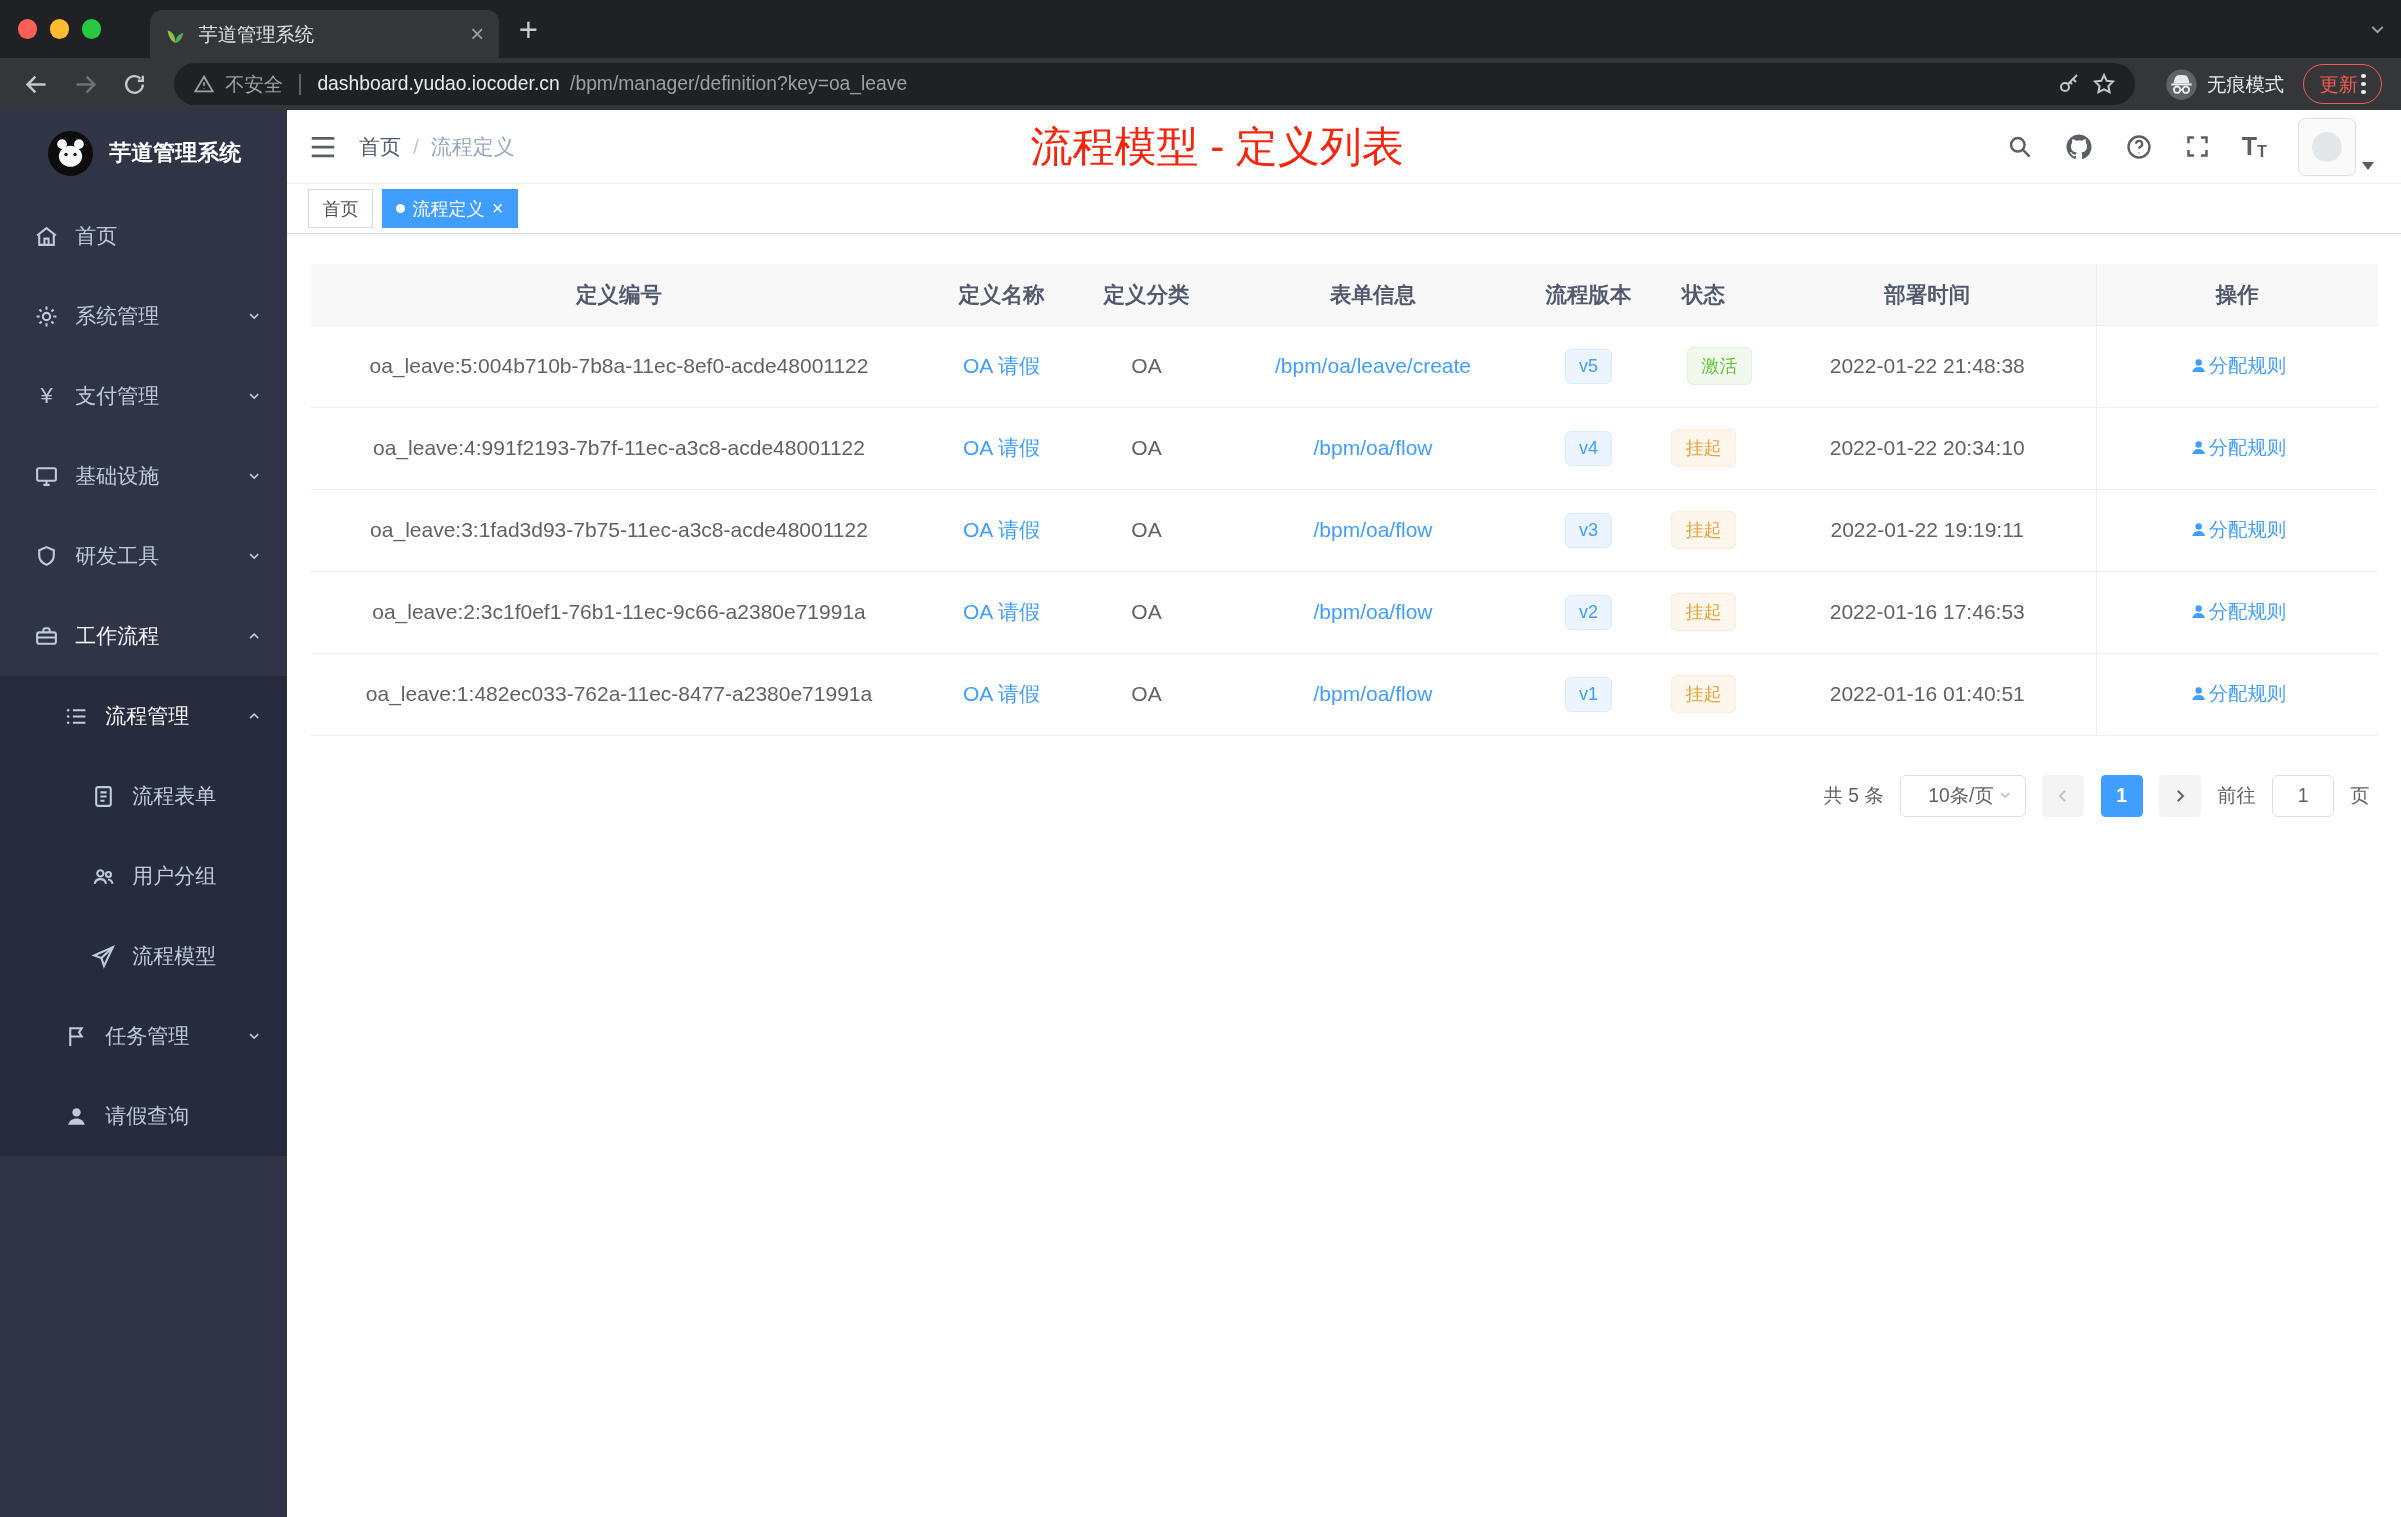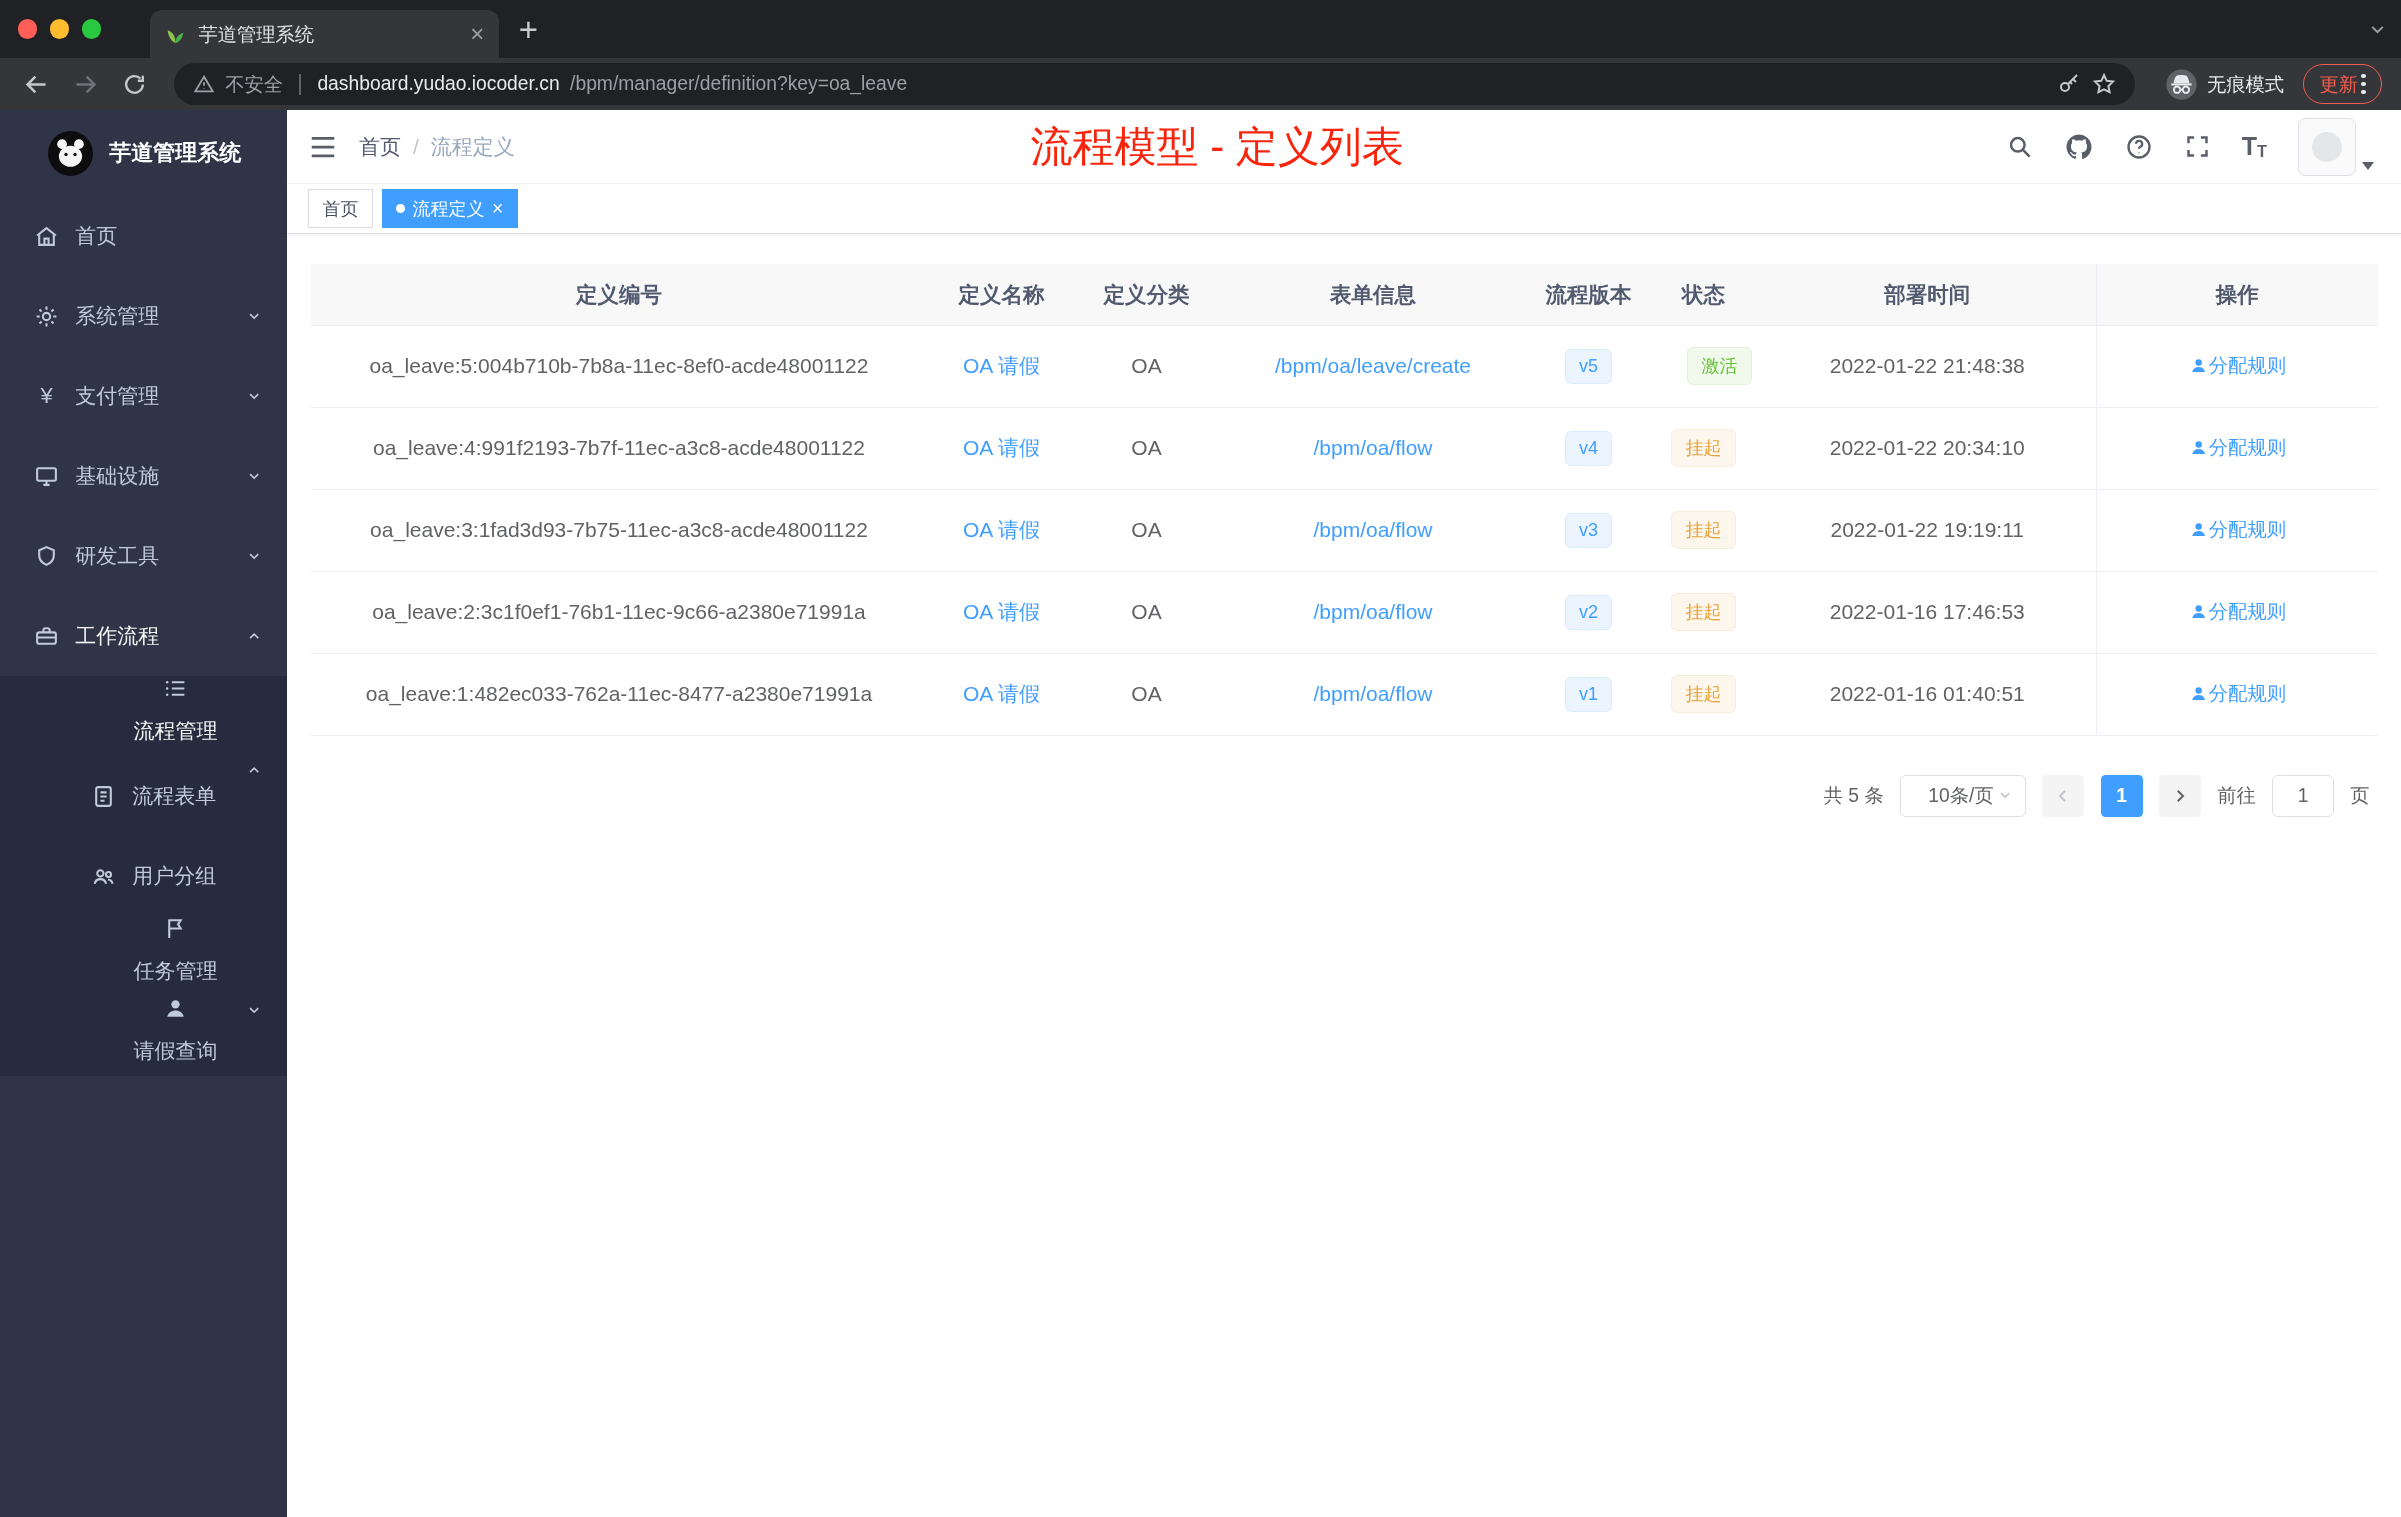--- a/index.html
+++ b/index.html
@@ -37,21 +37,21 @@
 
   
   .app { display:flex; height:1408px; }
   .sidebar { width:287px; background:#2f3447; color:#bfcbd9; flex-shrink:0; overflow:hidden; }
   .logo-row { height:86px; display:flex; align-items:center; gap:16.3px; padding-left:48px; }
   .logo-title { color:#fff; font-size:22px; font-weight:bold; white-space:nowrap; }
   .nav-item { height:80px; display:flex; align-items:center; gap:16.3px; font-size:21px; cursor:default; white-space:nowrap; }
   .nav-item .lbl { color:#bfcbd9; }
   .nav-item.parent-open .lbl { color:#f4f4f5; }
   .lvl1 { padding-left:34px; }
-  .lvl2 { padding-left:64px;flex-direction:column; }
+  .lvl2 { padding-left:64px; }
   .lvl3 { padding-left:91px; }
   .nav-dark { background:#262b3d; }
   .chev { margin-left:auto; margin-right:25px; color:#bfcbd9; display:flex; }
   .chev.up svg { transform:rotate(180deg); }
   .s-ic { width:25px; height:25px; flex-shrink:0; display:flex; align-items:center; justify-content:center; }
   .s-ic svg { width:25px; height:25px; }
   .glyph-icon { font-size:22px; color:#bfcbd9; width:25px; text-align:center; }
 
   .main { flex:1; display:flex; flex-direction:column; background:#fff; min-width:0; }
 
@@ -340,20 +340,29 @@
         <svg viewBox="0 0 24 24" fill="none" stroke="currentColor" stroke-width="2">
             <circle cx="9" cy="9" r="3"></circle>
             <path d="M3.5 19c.7-3 2.9-4.5 5.5-4.5s4.8 1.5 5.5 4.5"></path>
             <circle cx="16.8" cy="10" r="2.4"></circle>
             <path d="M16.3 14.8c2.3.2 3.9 1.6 4.4 4.2"></path>
           </svg>
       </span>
       <span class="lbl">用户分组</span>
     </div>
 
+    <div class="nav-item lvl3 nav-dark">
+      <span class="s-ic">
+        <svg viewBox="0 0 24 24" fill="none" stroke="currentColor" stroke-width="2">
+            <path d="M21 3L3 11l7 2.5L12.5 21z"></path>
+            <path d="M21 3L10 13.5"></path>
+          </svg>
+      </span>
+      <span class="lbl">流程模型</span>
+    </div>
 
     <div class="nav-item lvl2 nav-dark">
       <span class="s-ic">
         <svg viewBox="0 0 24 24" fill="none" stroke="currentColor" stroke-width="2">
             <path d="M6 3v18M6 4h11l-2.6 4L17 12H6"></path>
           </svg>
       </span>
       <span class="lbl">任务管理</span>
       <span class="chev">
         <svg viewBox="0 0 24 24" fill="none" stroke="currentColor" stroke-width="2.4" style="width:16.3px;height:16.3px;">

